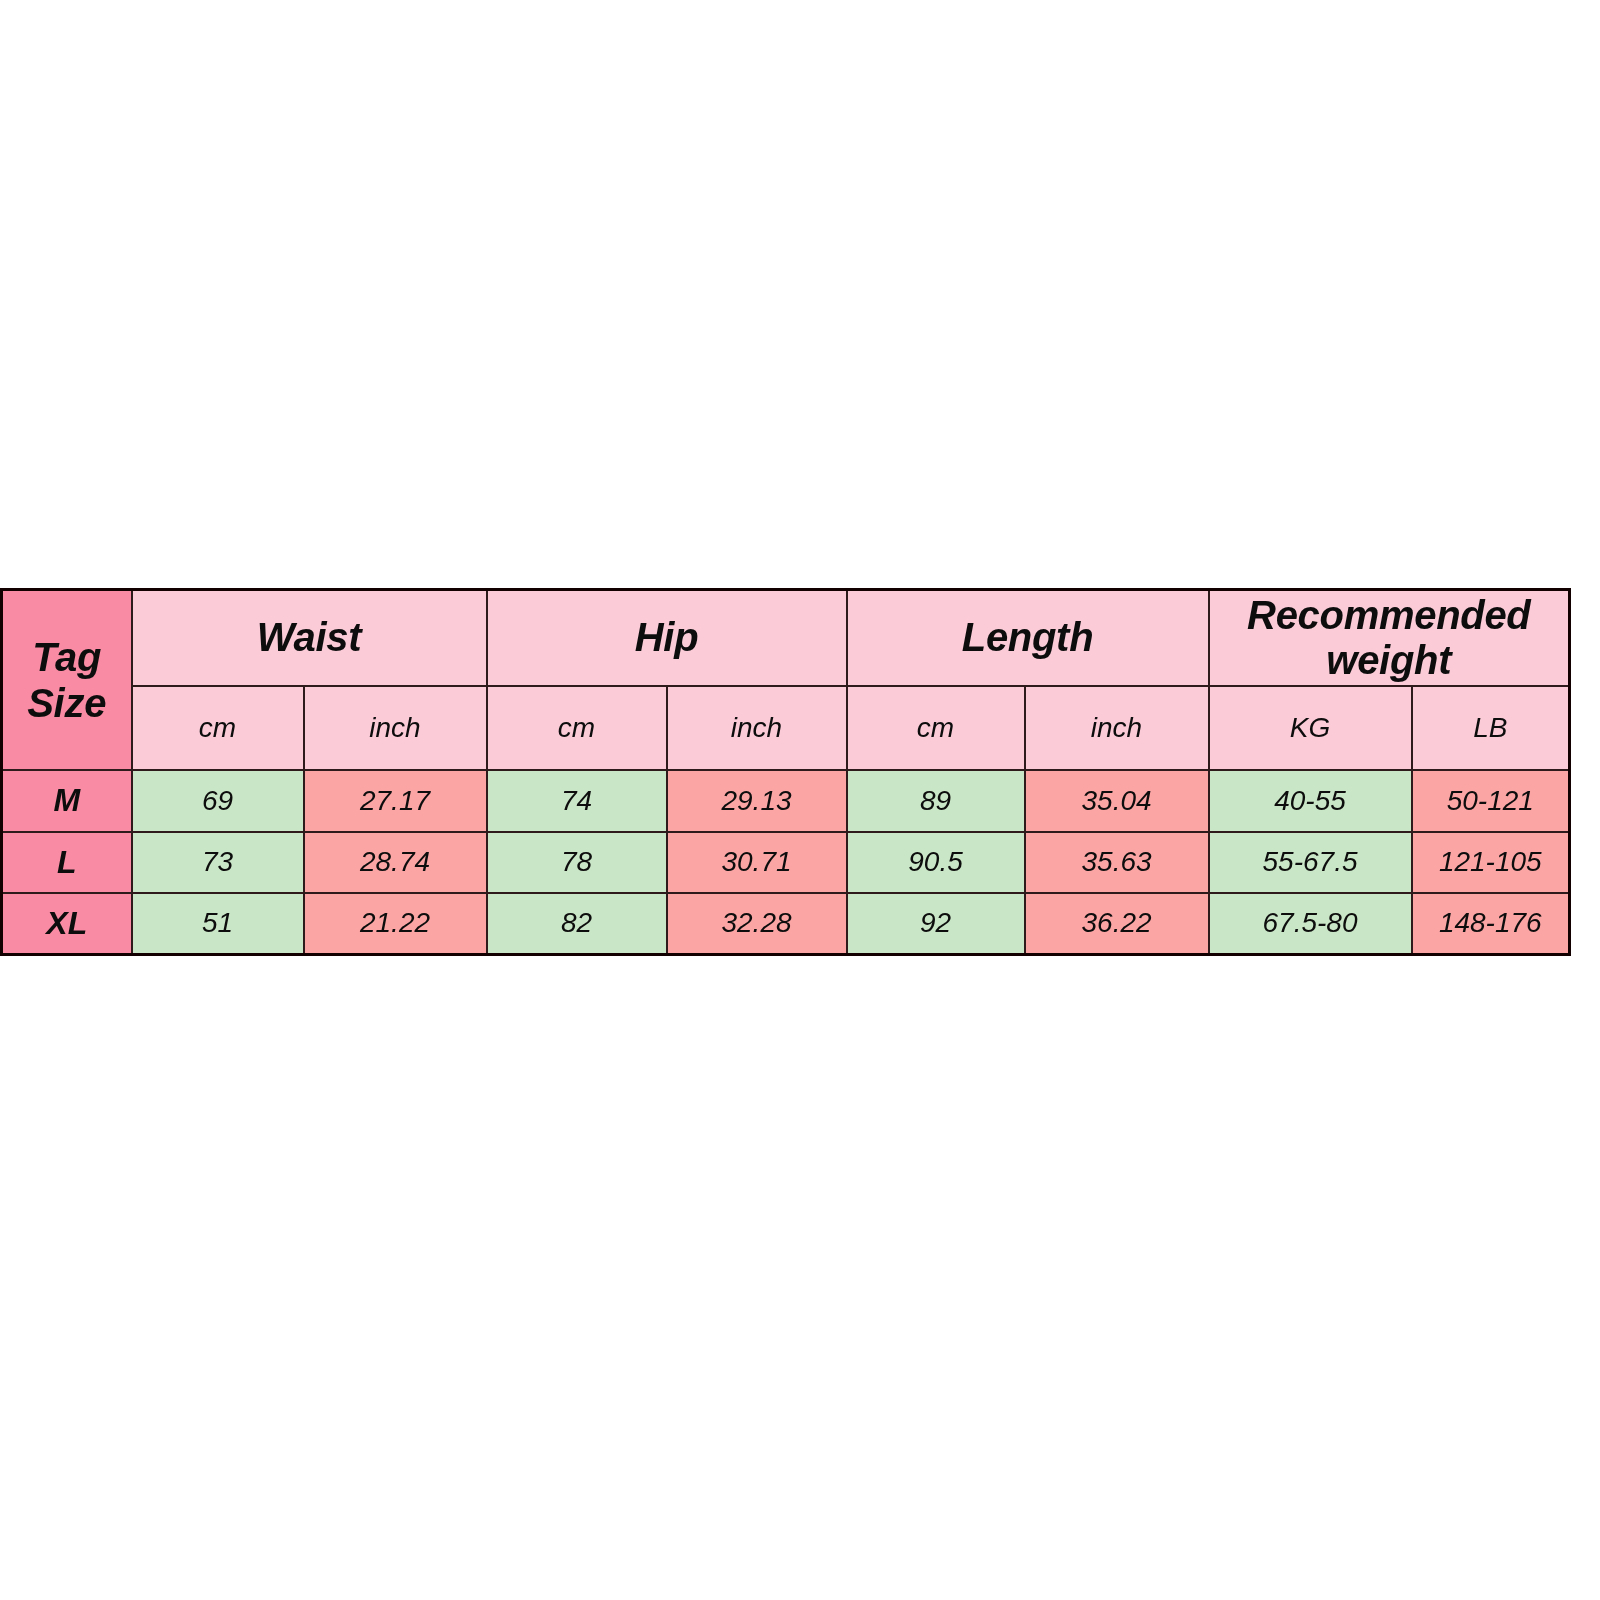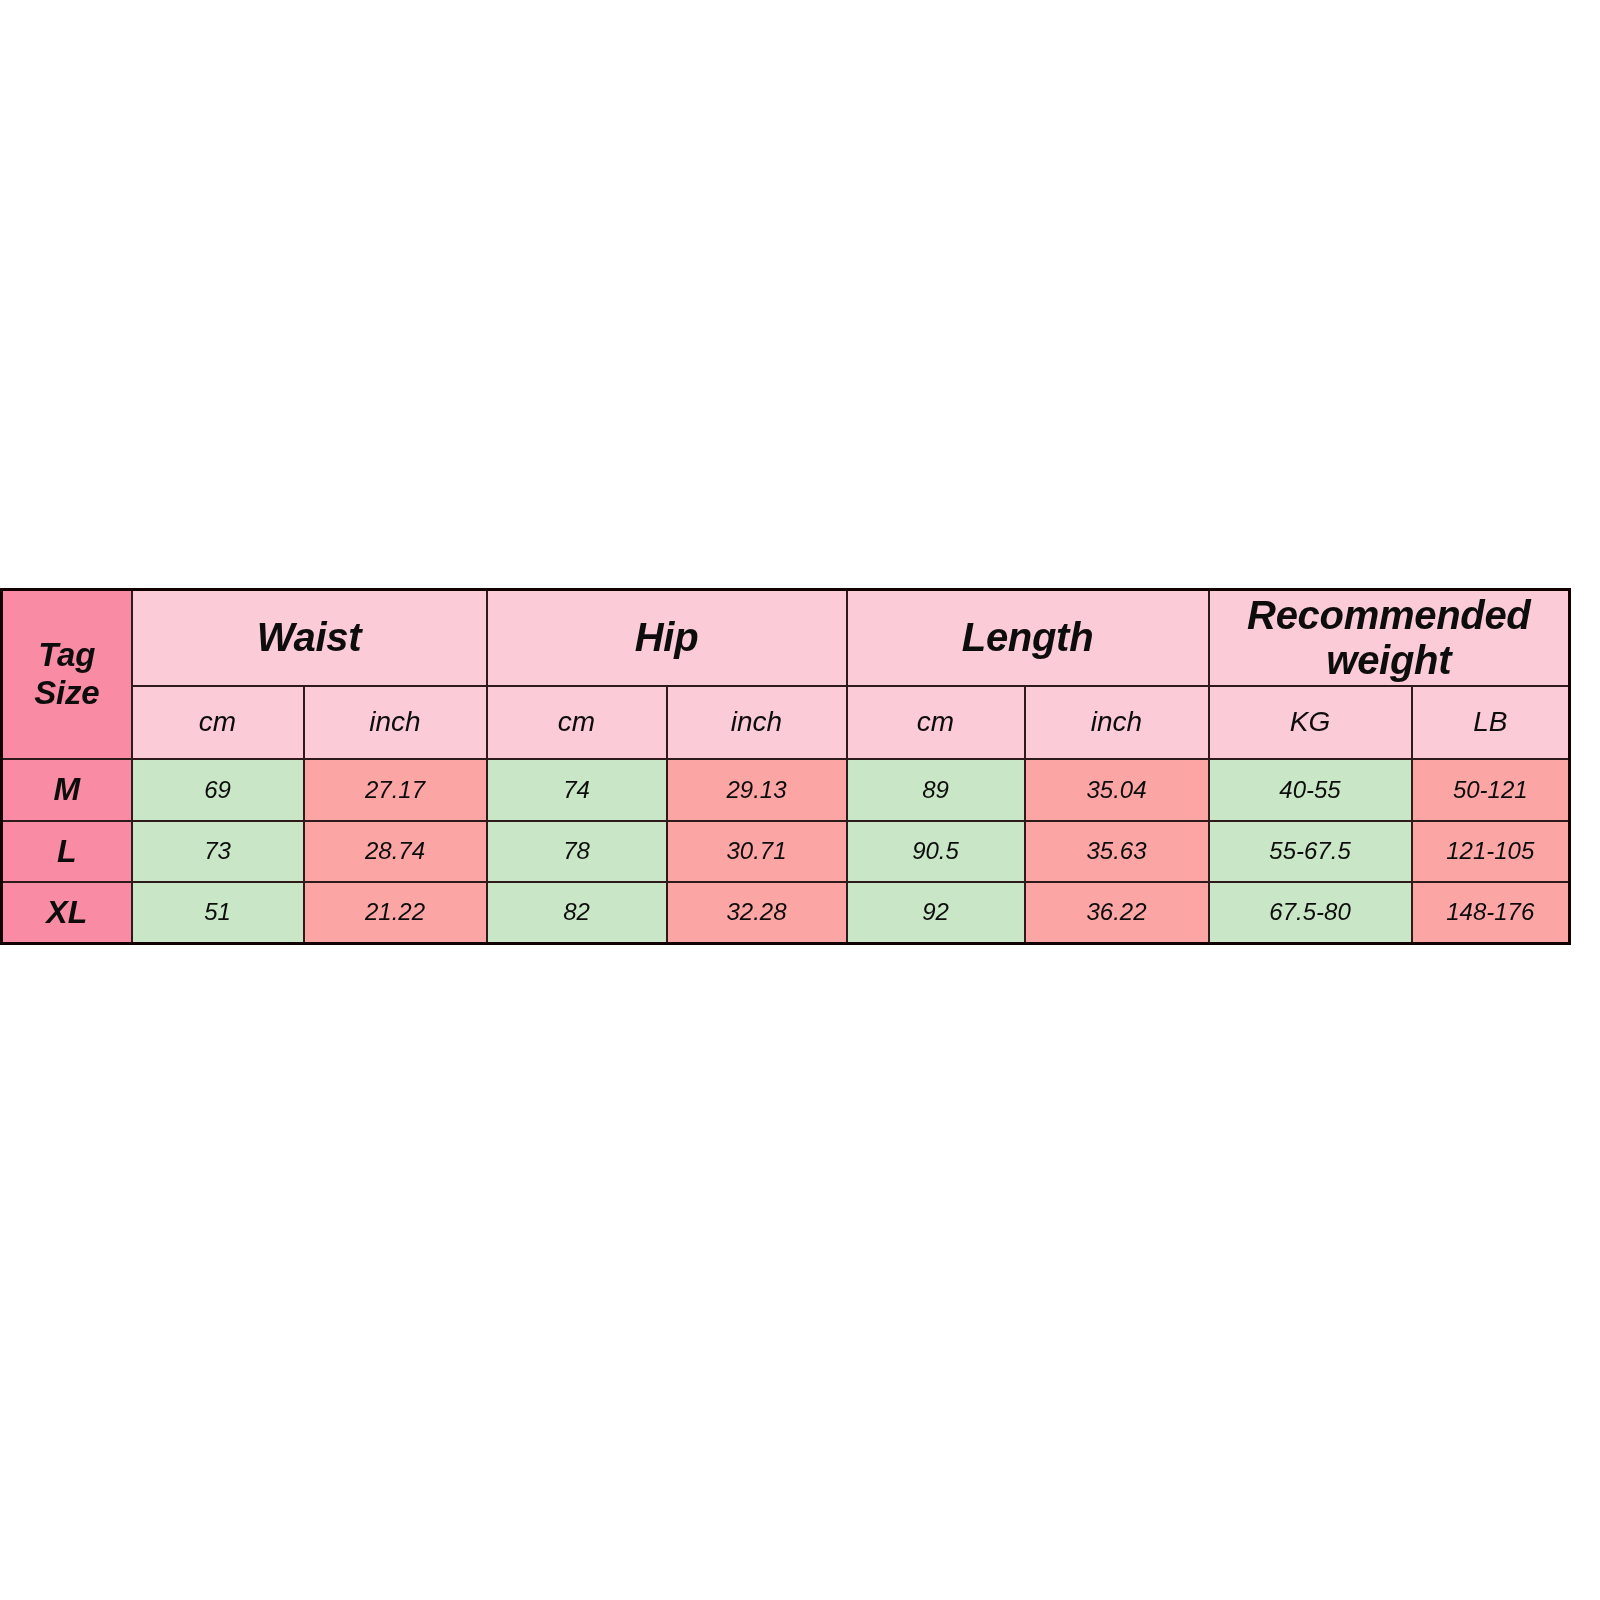--- a/index.html
+++ b/index.html
@@ -38,21 +38,21 @@
     vertical-align: middle;
     padding: 0;
     color: #0d0d0d;
   }
 
   
   td.tag-size {
     background: #f98ca4;
     font-weight: bold;
     font-style: italic;
-    font-size: 33px;
+    font-size: 40px;
     line-height: 1.15;
     letter-spacing: -0.2px;
   }
   td.tag-size .tag-line { display: block; }
 
   
   td.group-head {
     background: #fbcbd8;
     font-weight: bold;
     font-style: italic;
@@ -73,21 +73,21 @@
     background: #f98ca4;
     font-weight: bold;
     font-style: italic;
     font-size: 32px;
   }
 
   
   td.data-cell {
     font-style: italic;
     font-weight: normal;
-    font-size: 24px;
+    font-size: 28px;
   }
   td.shade-a { background: #c9e6c6; }
   td.shade-b { background: #fca5a5; }
 </style>
 </head>
 <body>
 
 <div id="size-chart-wrap">
   <table class="size-chart">
       <colgroup>
@@ -107,21 +107,21 @@
         <td class="tag-size" rowspan="2">
           <span class="tag-line">Tag</span>
           <span class="tag-line">Size</span>
         </td>
         <td class="group-head" colspan="2">Waist</td>
         <td class="group-head" colspan="2">Hip</td>
         <td class="group-head" colspan="2">Length</td>
         <td class="group-head" colspan="2">Recommended weight</td>
       </tr>
 
-      <tr style="height: 73px;">
+      <tr style="height: 84px;">
         <td class="sub-head">cm</td>
         <td class="sub-head">inch</td>
         <td class="sub-head">cm</td>
         <td class="sub-head">inch</td>
         <td class="sub-head">cm</td>
         <td class="sub-head">inch</td>
         <td class="sub-head">KG</td>
         <td class="sub-head">LB</td>
       </tr>
 

